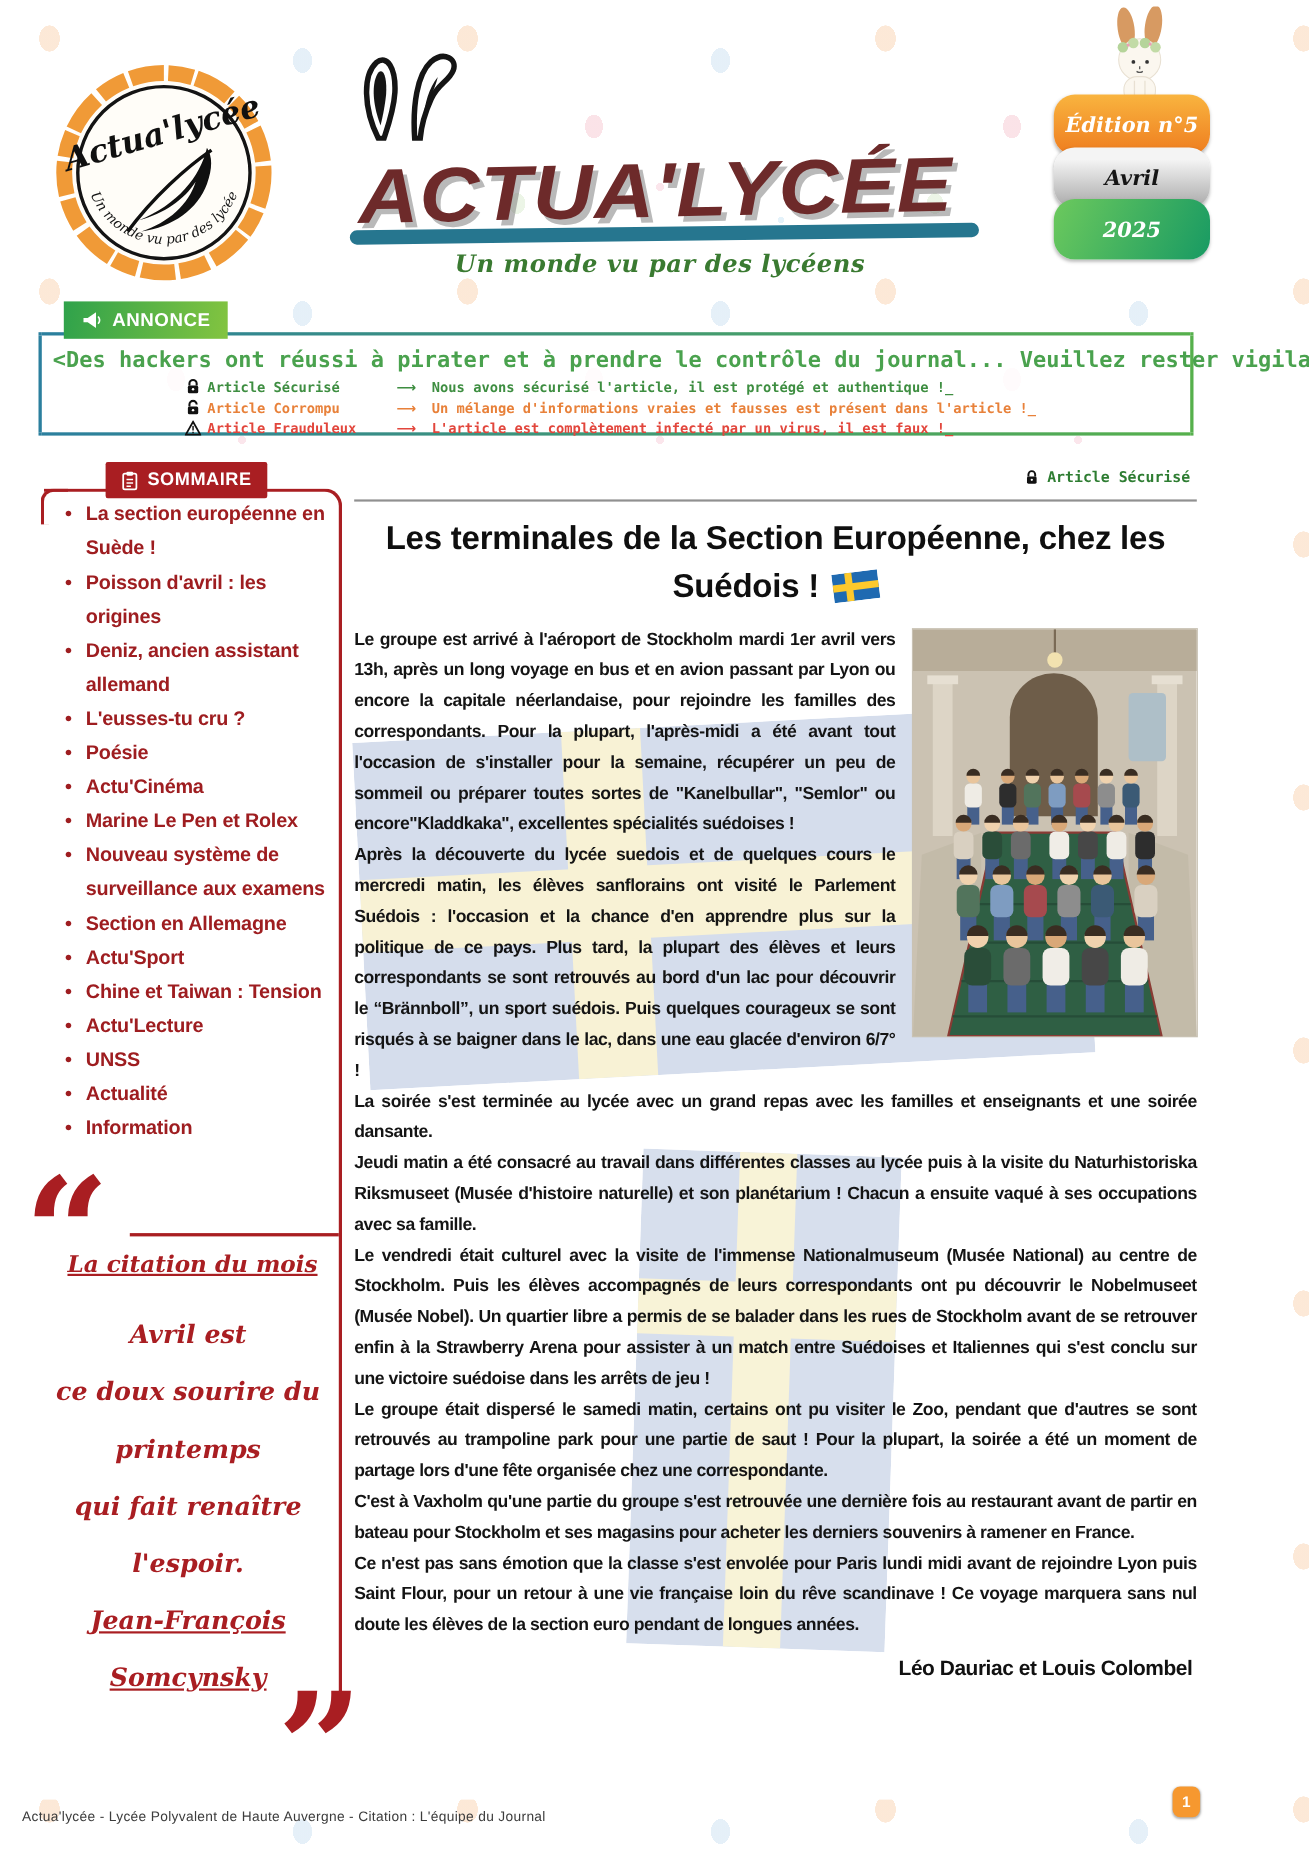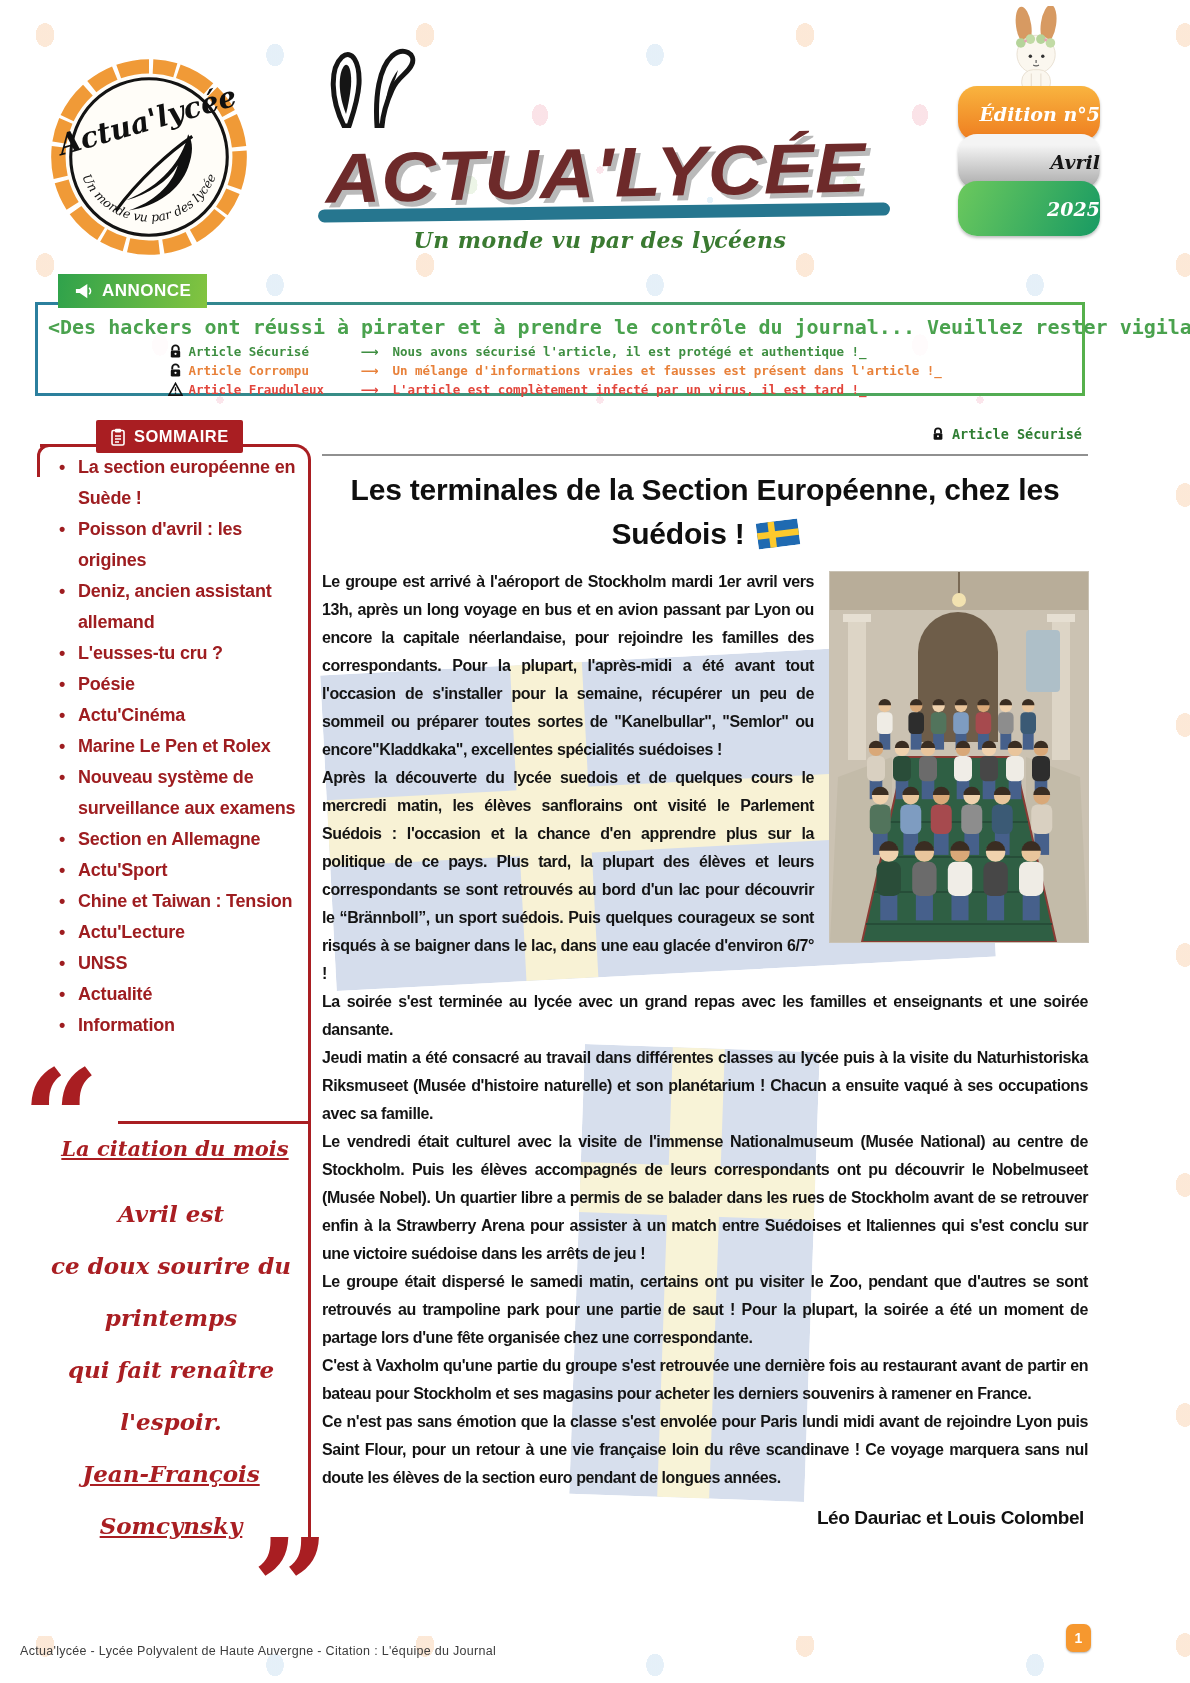--- a/index.html
+++ b/index.html
@@ -20,21 +20,21 @@
     font-size:70px;font-weight:bold;font-style:italic;color:#6d2a2a;letter-spacing:1px;
     transform:rotate(-1.2deg) scaleX(1.08);transform-origin:center;
     text-shadow:4px 5px 0 rgba(115,115,115,.5);white-space:nowrap}
   .underline{position:absolute;left:318px;top:206px;width:572px;height:13px;border-radius:7px;
     background:#26768f;transform:rotate(-.7deg)}
   .subtitle{position:absolute;left:330px;top:227px;width:540px;text-align:center;
     font-family:"DejaVu Serif",serif;font-style:italic;font-weight:bold;font-size:22px;
     color:#3a7a31;letter-spacing:.5px}
   .bunny{position:absolute;left:995px;top:6px;width:86px;height:92px}
   .badge{position:absolute;left:958px;width:142px;height:55px;border-radius:19px;display:flex;
-    align-items:center;justify-content:flex-end;font-family:"DejaVu Serif",serif;font-style:italic;
+    align-items:center;justify-content:center;font-family:"DejaVu Serif",serif;font-style:italic;
     font-weight:bold;font-size:19px;box-shadow:0 2px 3px rgba(0,0,0,.25)}
   .badge-orange{top:86px;background:linear-gradient(180deg,#f9b43f,#ee7c1f);color:#fff}
   .badge-silver{top:134px;background:linear-gradient(180deg,#f4f4f4 20%,#a8a8a8);color:#151515}
   .badge-green{top:181px;background:linear-gradient(115deg,#6cc95d,#189a63);color:#fff}
   
   .annonce{position:absolute;left:35px;top:302px;width:1044px;height:88px;border:3px solid;
     border-image:linear-gradient(90deg,#2b7f9e,#56b04c) 1;background:rgba(255,255,255,.85)}
   .annonce-label{position:absolute;top:-31px;left:20px;height:34px;padding:0 16px;display:flex;
     gap:9px;align-items:center;background:linear-gradient(100deg,#2fa24b,#83c440);color:#fff;
     font-weight:bold;font-size:17px;letter-spacing:.5px}
@@ -193,21 +193,21 @@
       <span class="rdesc">Un mélange d'informations vraies et fausses est présent dans l'article !_</span>
     </div>
     <div class="rule-row r-fraud">
       <svg class="ric" viewBox="0 0 16 16">
         <path d="M8 1.5 L15 14 H1 Z" fill="none" stroke="#111" stroke-width="1.7"></path>
         <rect x="7.3" y="5.5" width="1.4" height="4.5" fill="#111"></rect>
         <rect x="7.3" y="11.2" width="1.4" height="1.5" fill="#111"></rect>
       </svg>
       <span class="rname">Article Frauduleux</span>
       <span class="arr">⟶</span>
-      <span class="rdesc">L'article est complètement infecté par un virus, il est tard !_</span>
+      <span class="rdesc">L'article est complètement infecté par un virus, il est faux !_</span>
     </div>
   </div>
 
   <div class="content-bg"></div>
 
   <div class="sb-border"></div>
   <div class="sb-stub"></div>
 
   <div class="sommaire">
     <svg viewBox="0 0 16 18">

